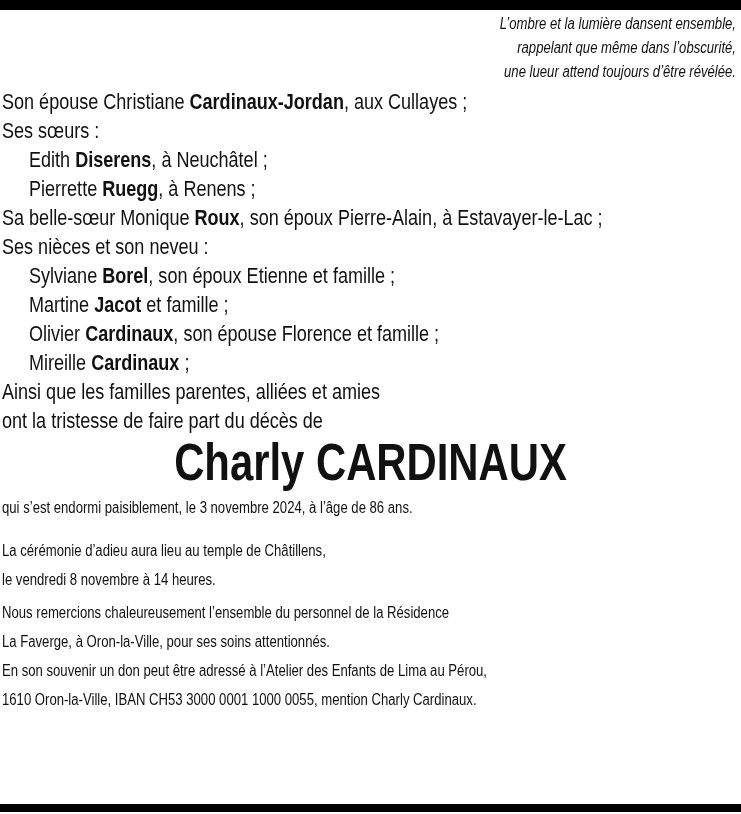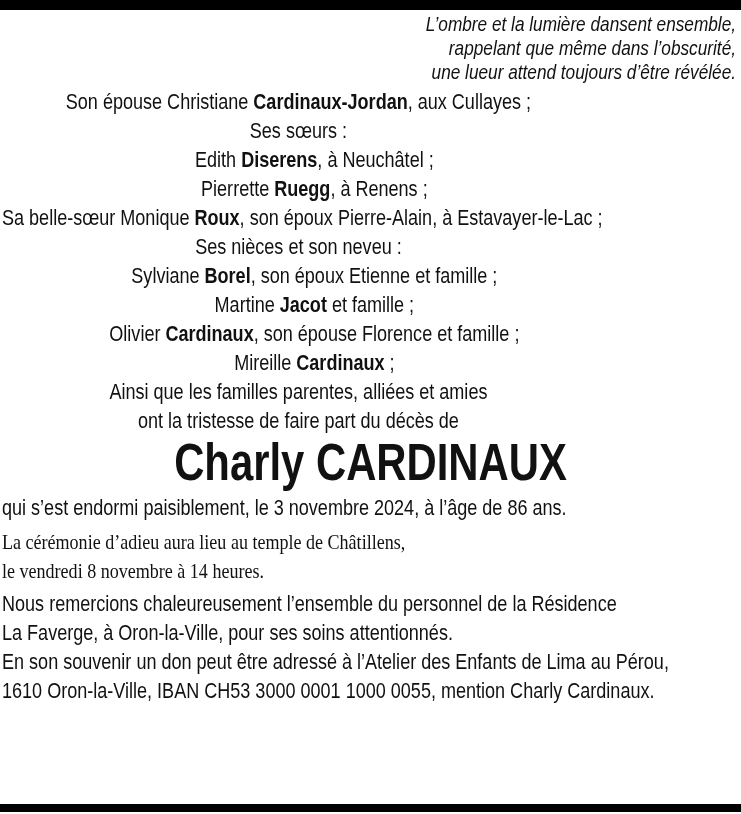--- a/index.html
+++ b/index.html
@@ -28,50 +28,49 @@
     transform: scaleX(0.82);
     transform-origin: 0 50%;
   }
   .ln-r { transform-origin: 100% 50%; }
   .it { font-style: italic; }
   .indent { margin-left: 27px; }
   b { font-weight: bold; }
 
   .quote {
     margin: 12px 5px 0 0;
-    font-size: 21px;
+    font-size: 16px;
     line-height: 24px;
     text-align: right;
   }
   .quote .author { font-style: normal; }
 
   .family {
     margin: 3px 16px 0 2px;
     font-size: 22px;
     line-height: 29px;
-    text-align: center;
   }
 
   .title {
     margin-top: 2px;
     font-size: 51px;
     line-height: 52px;
     font-weight: bold;
     text-align: center;
     white-space: nowrap;
     transform: scaleX(0.82);
     transform-origin: 50% 50%;
   }
 
   .para {
     margin: 4px 0 0 2px;
-    font-size: 22px;
+    font-size: 16px;
     line-height: 29px;
   }
-  .para.tight { margin-top: 5px; font-family: Liberation Serif, serif; }
+  .para.tight { margin-top: 14px; }
 </style>
 </head>
 <body>
 
 <div class="page">
   <div class="bar top"></div>
 
   <div class="quote">
       <div class="ln it ln-r"><span>L’ombre et la lumière dansent ensemble,</span></div>
       <div class="ln it ln-r"><span>rappelant que même dans l’obscurité,</span></div>

